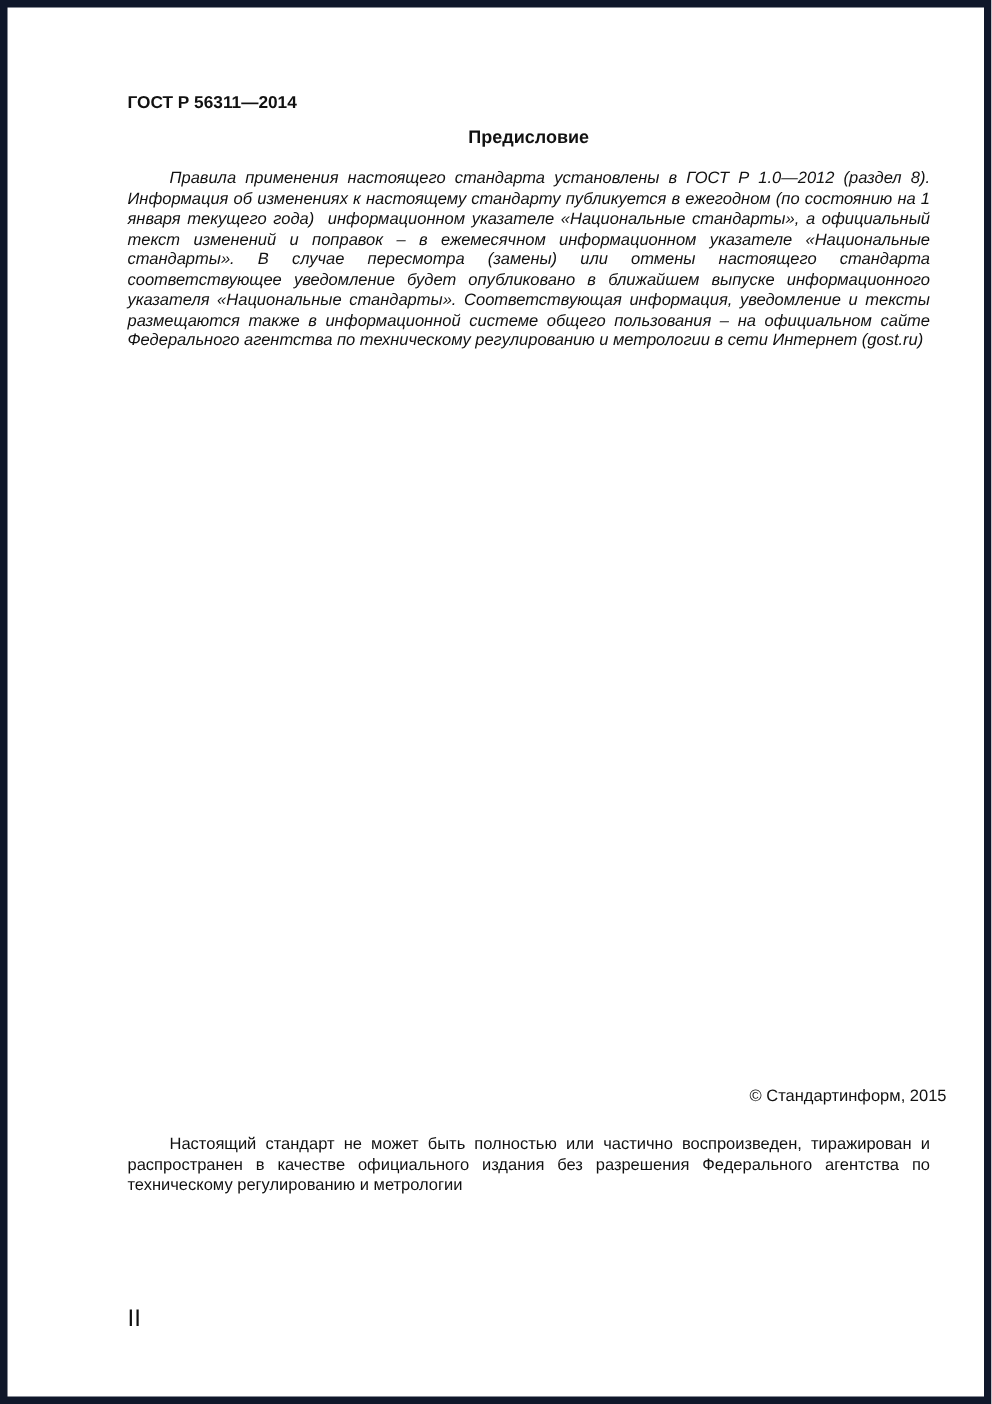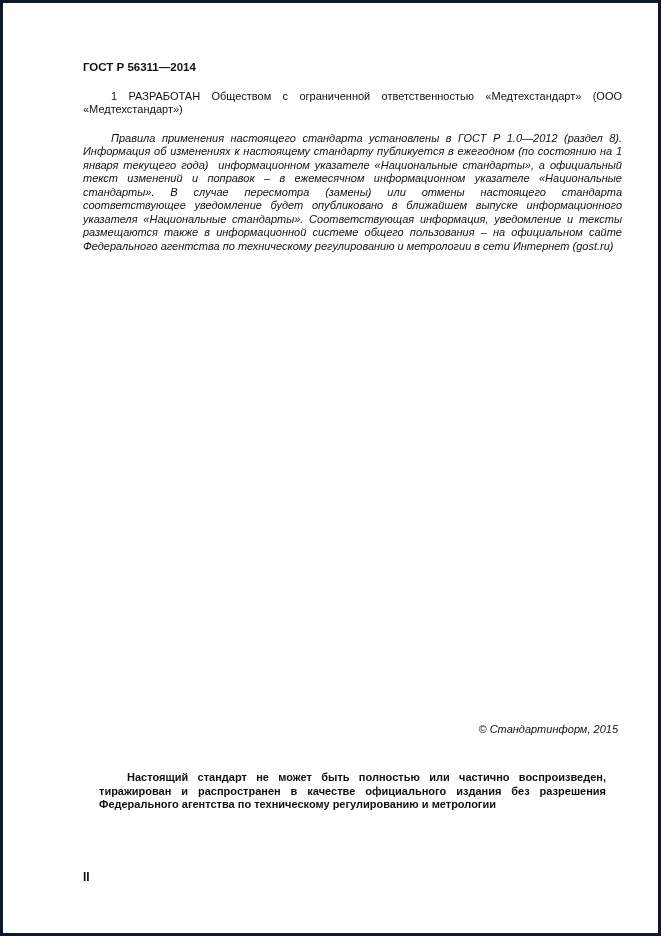--- a/index.html
+++ b/index.html
@@ -6,21 +6,21 @@
     html, body {
       margin: 0;
       padding: 0;
       background: #ffffff;
     }
     .page {
       position: relative;
       width: 661px;
       height: 936px;
       background: #ffffff;
-      border: 3px solid #0f172a;
+      border: 5px solid #0f172a;
       font-family: "Liberation Sans", sans-serif;
       font-size: 11px;
       line-height: 13.5px;
       color: #111111;
       overflow: hidden;
     }
     .content {
       padding: 58px 36px 0 80px;
     }
     .doc-designation {
@@ -37,51 +37,48 @@
       margin: 15px 0 0 0;
       text-align: justify;
       text-indent: 28px;
     }
     .para.italic {
       font-style: italic;
     }
     .copyright {
       position: absolute;
       top: 720px;
-      right: 40px;
+      right: 25px;
       font-size: 11px;
-      font-style: italic;
     }
     .footer-note {
       position: absolute;
       top: 752px;
       left: 80px;
       right: 36px;
-      margin: 16px;
+      margin: 0;
       text-align: justify;
       text-indent: 28px;
-      font-weight: bold;
     }
     .page-number {
       position: absolute;
       top: 868px;
       left: 80px;
-      font-size: 12px;
-      font-weight: bold;
+      font-size: 16px;
     }
   </style>
 </head>
 <body>
 
 <div class="page">
   <div class="content">
     <div class="doc-designation">ГОСТ Р 56311—2014</div>
 
+    <h1 class="doc-title">Предисловие</h1>
 
-    <p class="para">1 РАЗРАБОТАН Обществом с ограниченной ответственностью «Медтехстандарт» (ООО «Медтехстандарт»)</p>
 
 
 
 
     <p class="para italic">Правила применения настоящего стандарта установлены в ГОСТ Р 1.0—2012 (раздел 8). Информация об изменениях к настоящему стандарту публикуется в ежегодном (по состоянию на 1 января текущего года) &nbsp;информационном указателе «Национальные стандарты», а официальный текст изменений и поправок – в ежемесячном информационном указателе «Национальные стандарты». В случае пересмотра (замены) или отмены настоящего стандарта соответствующее уведомление будет опубликовано в ближайшем выпуске информационного указателя «Национальные стандарты». Соответствующая информация, уведомление и тексты размещаются также в информационной системе общего пользования – на официальном сайте Федерального агентства по техническому регулированию и метрологии в сети Интернет (gost.ru)</p>
   </div>
 
   <div class="copyright">© Стандартинформ, 2015</div>
 
   <p class="footer-note">Настоящий стандарт не может быть полностью или частично воспроизведен, тиражирован и распространен в качестве официального издания без разрешения Федерального агентства по техническому регулированию и метрологии</p>

